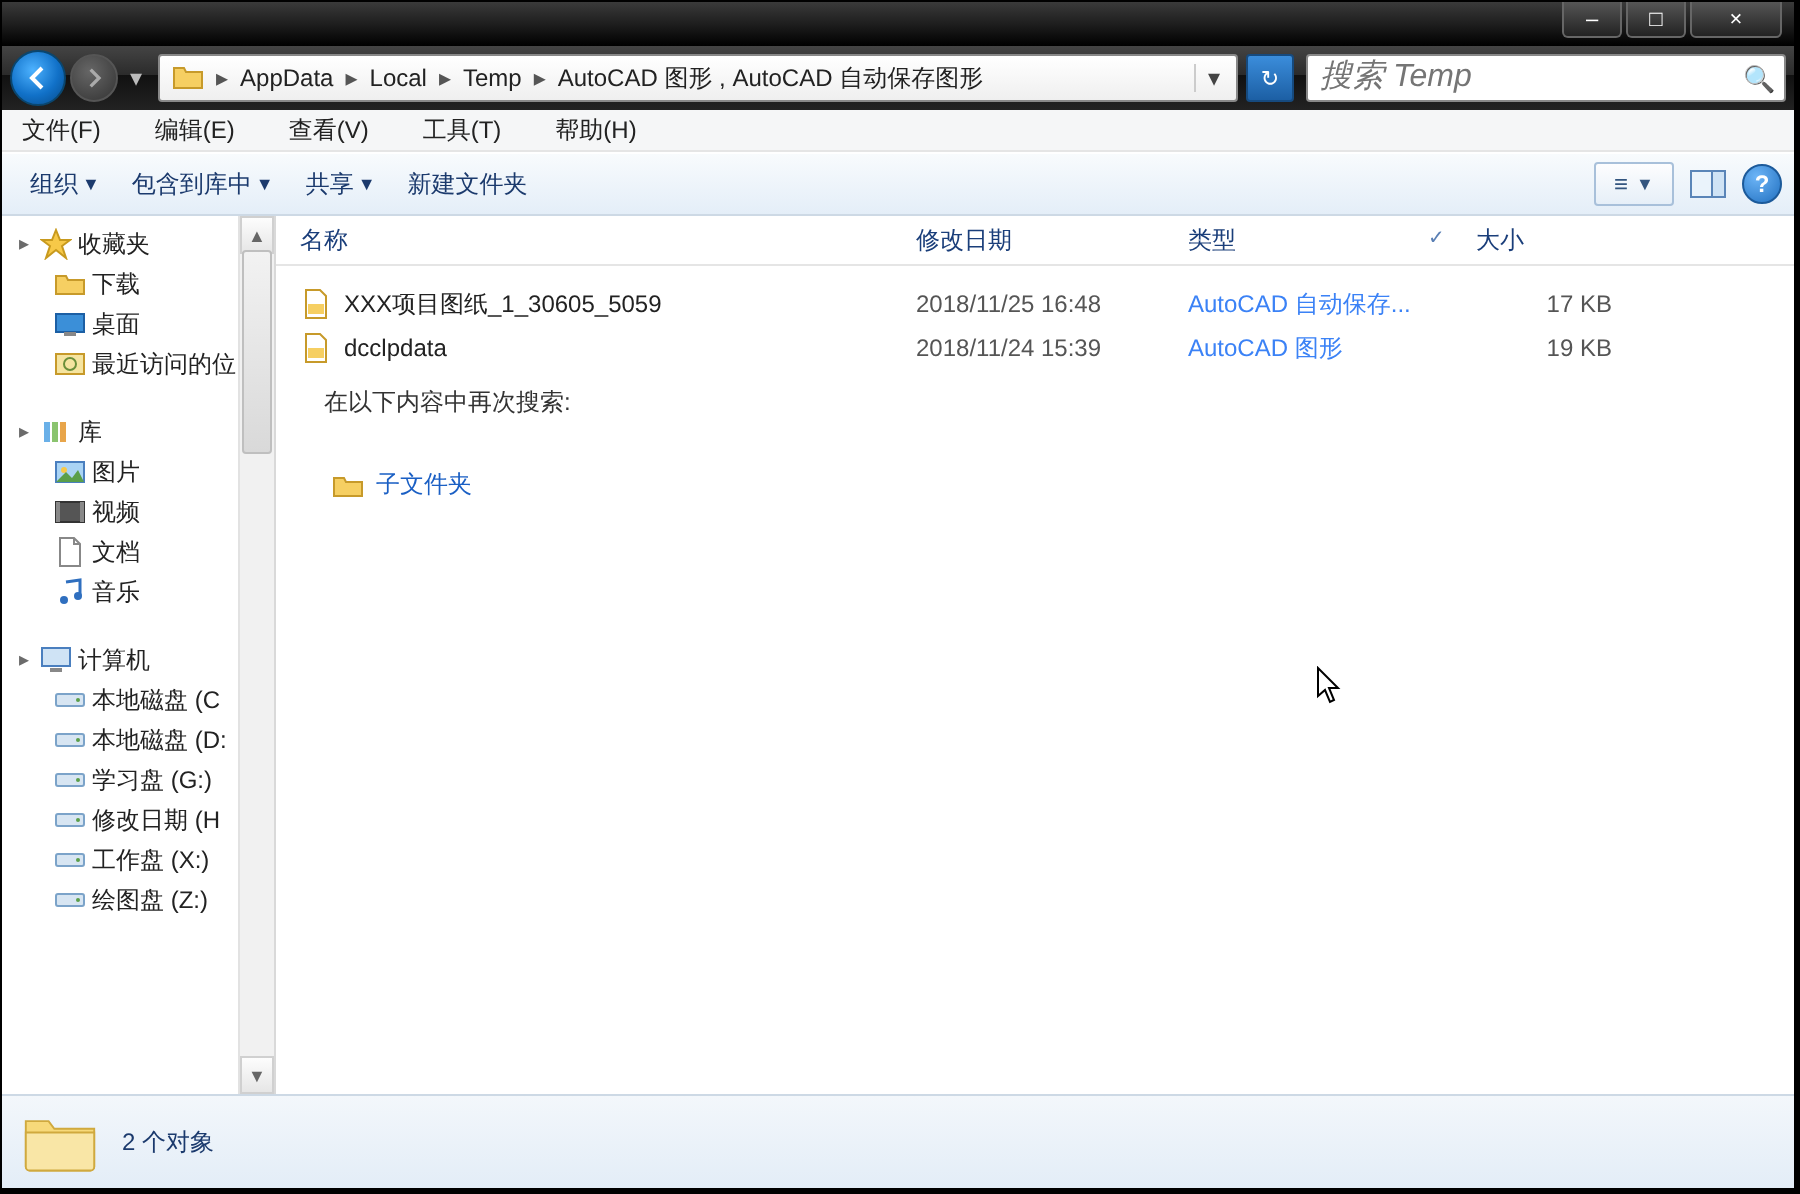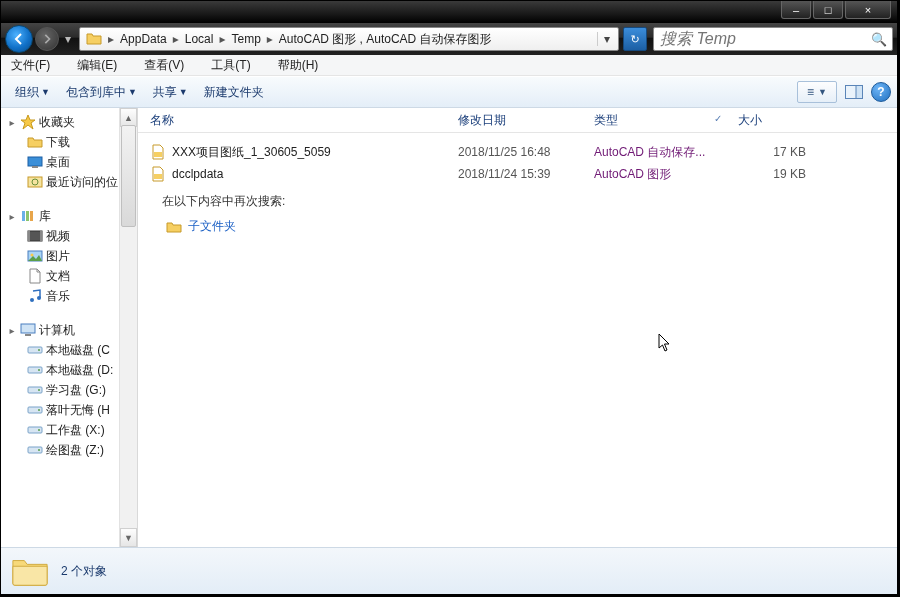--- a/index.html
+++ b/index.html
@@ -256,24 +256,24 @@
   .col .sort { position:absolute; left:-12px; top:5px; color:#5a7fb4; font-size:10px;}
   .file-row {
     height: 22px;
     display:flex;
     align-items:center;
     color:#222;
   }
   .file-row .cell { padding: 0 12px; margin-top: 16px; }
   .file-row .name { width:284px; display:flex;align-items:center;gap:6px; }
   .file-row .date { width:112px; color:#555; }
-  .file-row .type { width:120px; color:#701a75; }
+  .file-row .type { width:120px; color:#3b82f6; }
   .file-row .size-col { width:68px; text-align:right; color:#555;}
   .search-again {
-    margin: 16px 24px 8px;
+    margin: 16px 24px 24px;
     color:#333;
   }
   .subfolder-row {
     margin: 4px 28px;
     display:flex;align-items:center;gap:6px;
     color:#1a5fc4;
   }
   .cursor-pointer {
     position:absolute; left:520px; top:225px;
     font-size:16px; color:#000;
@@ -434,40 +434,40 @@
                 <rect x="2" y="3" width="3" height="10" fill="#6ab0e8"></rect>
                 <rect x="6" y="3" width="3" height="10" fill="#8bc46f"></rect>
                 <rect x="10" y="3" width="3" height="10" fill="#e8a54a"></rect>
               </svg>
             </span>
           <span>库</span>
         </div>
         <div class="tree-row child">
           <span class="tree-icon">
               <svg width="16" height="16" viewBox="0 0 16 16">
+                <rect x="1" y="3" width="14" height="10" fill="#aad4f5" stroke="#4a7fbf"></rect>
+                <circle cx="5" cy="7" r="1.5" fill="#f7c948"></circle>
+                <path d="M1 13 L6 8 L9 11 L12 7 L15 13 z" fill="#5a9f4a"></path>
+              </svg>
+            </span>
+          <span>图片</span>
+        </div>
+        <div class="tree-row child">
+          <span class="tree-icon">
+              <svg width="16" height="16" viewBox="0 0 16 16">
                 <rect x="1" y="3" width="14" height="10" fill="#555" stroke="#333"></rect>
                 <rect x="1" y="3" width="2" height="10" fill="#888"></rect>
                 <rect x="13" y="3" width="2" height="10" fill="#888"></rect>
               </svg>
             </span>
           <span>视频</span>
         </div>
         <div class="tree-row child">
           <span class="tree-icon">
               <svg width="16" height="16" viewBox="0 0 16 16">
-                <rect x="1" y="3" width="14" height="10" fill="#aad4f5" stroke="#4a7fbf"></rect>
-                <circle cx="5" cy="7" r="1.5" fill="#f7c948"></circle>
-                <path d="M1 13 L6 8 L9 11 L12 7 L15 13 z" fill="#5a9f4a"></path>
-              </svg>
-            </span>
-          <span>图片</span>
-        </div>
-        <div class="tree-row child">
-          <span class="tree-icon">
-              <svg width="16" height="16" viewBox="0 0 16 16">
                 <path d="M3 1h7l3 3v11H3z" fill="#fff" stroke="#888"></path>
                 <path d="M10 1v3h3" fill="none" stroke="#888"></path>
               </svg>
             </span>
           <span>文档</span>
         </div>
         <div class="tree-row child">
           <span class="tree-icon">
               <svg width="16" height="16" viewBox="0 0 16 16">
                 <path d="M6 3 L13 2 V10" stroke="#2f6fbf" stroke-width="1.5" fill="none"></path>
@@ -517,21 +517,21 @@
             </span>
           <span>学习盘 (G:)</span>
         </div>
         <div class="tree-row child">
           <span class="tree-icon">
               <svg width="16" height="16" viewBox="0 0 16 16">
                 <rect x="1" y="5" width="14" height="6" rx="1" fill="#d7e5f2" stroke="#7ba3c9"></rect>
                 <circle cx="12" cy="8" r="1" fill="#5a9f4a"></circle>
               </svg>
             </span>
-          <span>落叶无悔 (H</span>
+          <span>修改日期 (H</span>
         </div>
         <div class="tree-row child">
           <span class="tree-icon">
               <svg width="16" height="16" viewBox="0 0 16 16">
                 <rect x="1" y="5" width="14" height="6" rx="1" fill="#d7e5f2" stroke="#7ba3c9"></rect>
                 <circle cx="12" cy="8" r="1" fill="#5a9f4a"></circle>
               </svg>
             </span>
           <span>工作盘 (X:)</span>
         </div>

